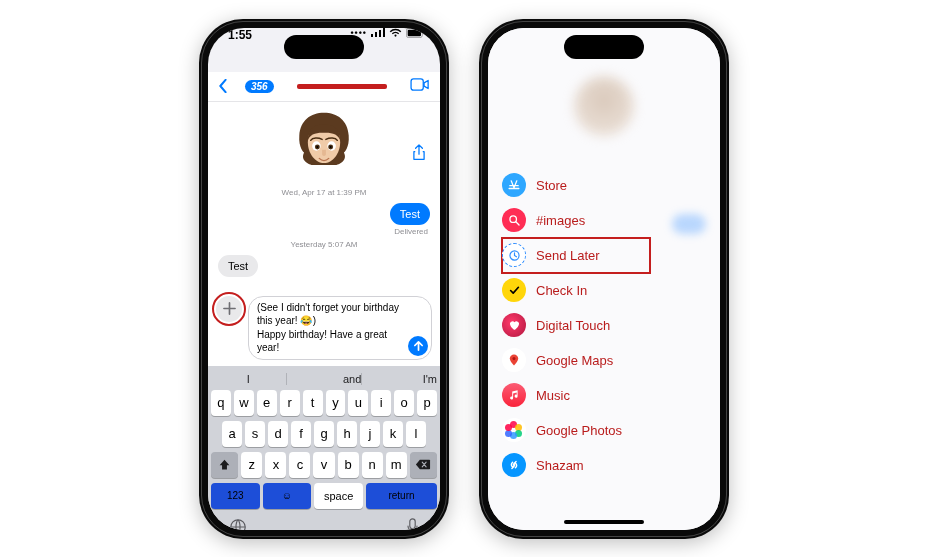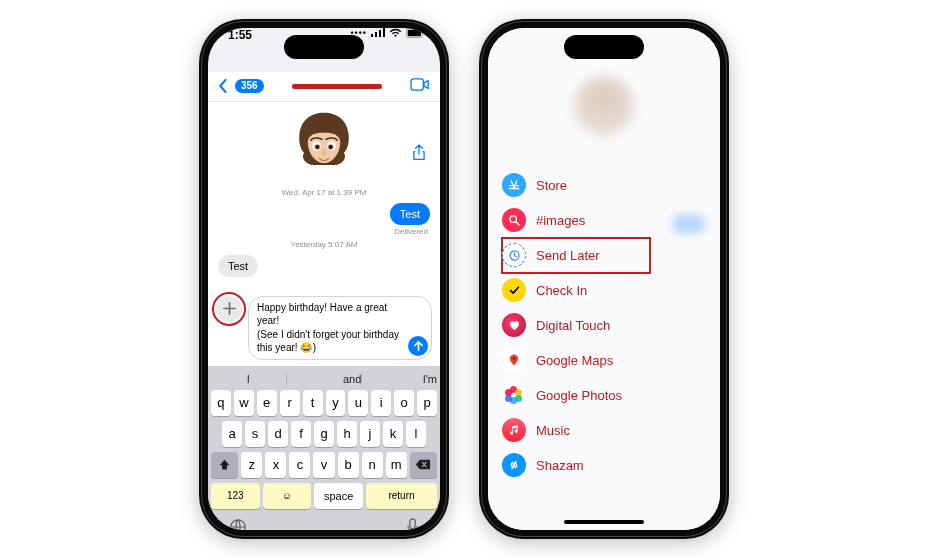--- a/index.html
+++ b/index.html
@@ -30,21 +30,21 @@
   .status-icons { display: flex; align-items: center; gap: 4px; }
   .sig, .wifi, .batt { display: inline-block; }
   .sig { width: 14px; height: 9px; background:
     linear-gradient(#000,#000) 0 100%/2px 3px no-repeat,
     linear-gradient(#000,#000) 4px 100%/2px 5px no-repeat,
     linear-gradient(#000,#000) 8px 100%/2px 7px no-repeat,
     linear-gradient(#000,#000) 12px 100%/2px 9px no-repeat; }
 
   
   .nav { height: 30px; display: flex; align-items: center; justify-content: space-between; padding: 0 10px; background: #fff; border-bottom: 1px solid #e5e5e8; }
-  .back { display: flex; gap: 8px; color: #007aff; font-size: 12px; }
+  .back { display: flex; align-items: center; gap: 18px; color: #007aff; font-size: 12px; font-style: italic; }
   .back-badge { background: #007aff; color: #fff; font-size: 10px; font-weight: 600; padding: 1px 6px; border-radius: 9px; }
   .redact { width: 90px; height: 5px; background: #c41e1e; border-radius: 2px; }
   .facetime { color: #007aff; }
 
   
   .chat { background: #fff; height: 190px; position: relative; padding: 6px 10px 0; }
   .avatar { width: 76px; height: 76px; margin: 0 auto 4px; }
   .share { position: absolute; top: 42px; right: 14px; color: #007aff; }
   .date { text-align: center; font-size: 8px; color: #8e8e93; margin-top: 2px; }
   .bubble-out { background: #007aff; color: #fff; font-size: 11px; padding: 5px 10px; border-radius: 13px; float: right; clear: both; margin-top: 6px; }
@@ -59,21 +59,21 @@
   .compose-field { flex: 1; border: 1px solid #d1d1d6; border-radius: 15px; padding: 4px 26px 4px 8px; font-size: 10px; line-height: 1.35; position: relative; min-height: 44px; }
   .send { position: absolute; right: 3px; bottom: 3px; width: 20px; height: 20px; border-radius: 50%; background: #007aff; color: #fff; display: flex; align-items: center; justify-content: center; }
 
   
   .kbd { background: #d1d3d9; padding: 4px 3px 6px; }
   .pred { display: flex; padding: 3px 0 5px; }
   .pred span { flex: 1; text-align: center; font-size: 11px; color: #1c1c1e; }
   .pred span + span { border-left: 1px solid #b0b2b8; text-align: right; }
   .krow { display: flex; gap: 3px; margin-bottom: 5px; justify-content: center; }
   .key { background: #fff; border-radius: 4px; height: 26px; flex: 1; display: flex; align-items: center; justify-content: center; font-size: 13px; box-shadow: 0 1px 0 rgba(0,0,0,0.25); }
-  .key.dark { background: #fef9c3; font-size: 10px; }
+  .key.dark { background: #1d4ed8; font-size: 10px; }
   .key.space { flex: 3.8; font-size: 11px; }
   .row2 { padding: 0 11px; }
   .row3 .key.shift, .row3 .key.bksp { flex: 1.3; background: #adb0b8; }
   .krow4 .key { flex: 1.3; }
   .bottombar { display: flex; justify-content: space-between; padding: 4px 18px 0; font-size: 16px; color: #5c5c61; }
   .home { width: 80px; height: 4px; background: #000; border-radius: 3px; margin: 4px auto 0; }
 
   
   .blur-layer { position: absolute; inset: 0; background: #fafafc; }
   .ghost-avatar { filter: blur(6px); opacity: .5; width: 60px; height: 60px; background: radial-gradient(circle at 50% 40%, #b89678, #e8d8c8); border-radius: 50%; margin: 48px auto 0; }
@@ -167,24 +167,24 @@
         <div class="bubble-in">Test</div>
       </div>
 
       <div class="compose">
         <div class="plus plus-hl">
           <svg width="13" height="13" viewBox="0 0 14 14">
               <path d="M7 1v12M1 7h12" stroke="#6e6e73" stroke-width="1.8" stroke-linecap="round"></path>
             </svg>
         </div>
         <div class="compose-field">
-          <div>Happy birthday! Have a great year!</div>
           <div>
             <span>(See I didn't forget your birthday this year! </span><span>😂</span><span>)</span>
           </div>
+          <div>Happy birthday! Have a great year!</div>
           <div class="send">
             <svg width="11" height="11" viewBox="0 0 12 12">
                 <path d="M6 11V2M2 6l4-4 4 4" stroke="#fff" stroke-width="1.9" fill="none" stroke-linecap="round" stroke-linejoin="round"></path>
               </svg>
           </div>
         </div>
       </div>
 
       <div class="kbd">
         <div class="pred">
@@ -306,41 +306,41 @@
           <div class="menu-item">
             <div class="mi-icon ic-maps">
               <svg width="14" height="14" viewBox="0 0 20 20">
                 <path d="M10 2a6 6 0 016 6c0 4-6 10-6 10S4 12 4 8a6 6 0 016-6z" fill="#ea4335"></path>
                 <circle cx="10" cy="8" r="2.2" fill="#b31412"></circle>
               </svg>
             </div>
             <div class="mi-label">Google Maps</div>
           </div>
           <div class="menu-item">
+            <div class="mi-icon ic-music">
+              <svg width="12" height="12" viewBox="0 0 20 20">
+                <path d="M7 4l9-2v10a2.5 2.5 0 11-1.5-2.3V6L8.5 7.3V15A2.5 2.5 0 117 12.7z" fill="#fff"></path>
+              </svg>
+            </div>
+            <div class="mi-label">Music</div>
+          </div>
+          <div class="menu-item">
             <div class="mi-icon ic-photos">
               <div style="position:relative;width:18px;height:18px;">
                 <span class="photos-petal" style="background:#f04;left:5px;top:0"></span>
                 <span class="photos-petal" style="background:#fb0;left:10px;top:3px"></span>
                 <span class="photos-petal" style="background:#0c7;left:10px;top:9px"></span>
                 <span class="photos-petal" style="background:#39f;left:5px;top:11px"></span>
                 <span class="photos-petal" style="background:#36f;left:0;top:9px"></span>
                 <span class="photos-petal" style="background:#f04;left:0;top:3px"></span>
               </div>
             </div>
             <div class="mi-label">Google Photos</div>
           </div>
           <div class="menu-item">
-            <div class="mi-icon ic-music">
-              <svg width="12" height="12" viewBox="0 0 20 20">
-                <path d="M7 4l9-2v10a2.5 2.5 0 11-1.5-2.3V6L8.5 7.3V15A2.5 2.5 0 117 12.7z" fill="#fff"></path>
-              </svg>
-            </div>
-            <div class="mi-label">Music</div>
-          </div>
-          <div class="menu-item">
             <div class="mi-icon ic-shazam">
               <svg width="14" height="14" viewBox="0 0 20 20">
                 <path d="M8 6c-2 2-2 5 0 7l2-2c-1-1-1-2 0-3l3-3M12 14c2-2 2-5 0-7l-2 2c1 1 1 2 0 3l-3 3" stroke="#fff" stroke-width="2" fill="none" stroke-linecap="round"></path>
               </svg>
             </div>
             <div class="mi-label">Shazam</div>
           </div>
         </div>
       <div class="home" style="position:absolute;bottom:6px;left:50%;transform:translateX(-50%);"></div>
     </div>

